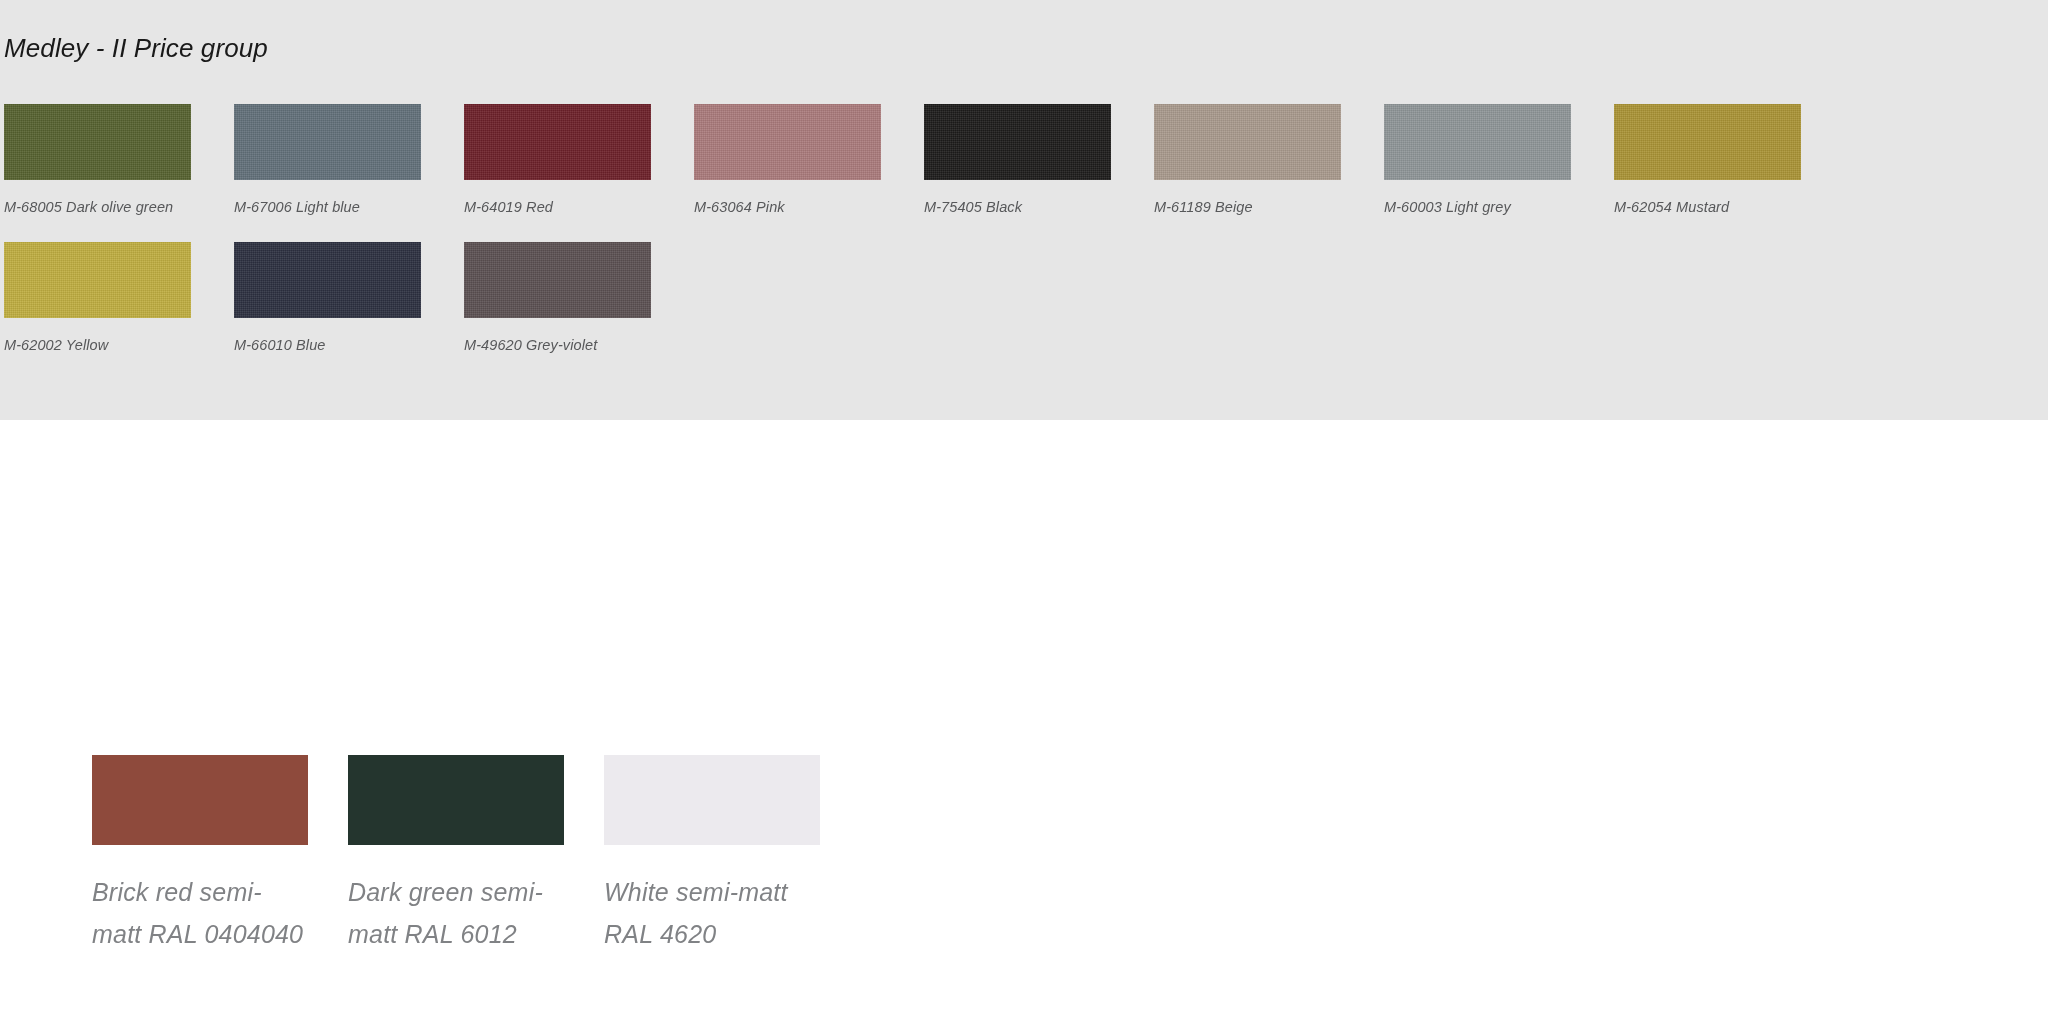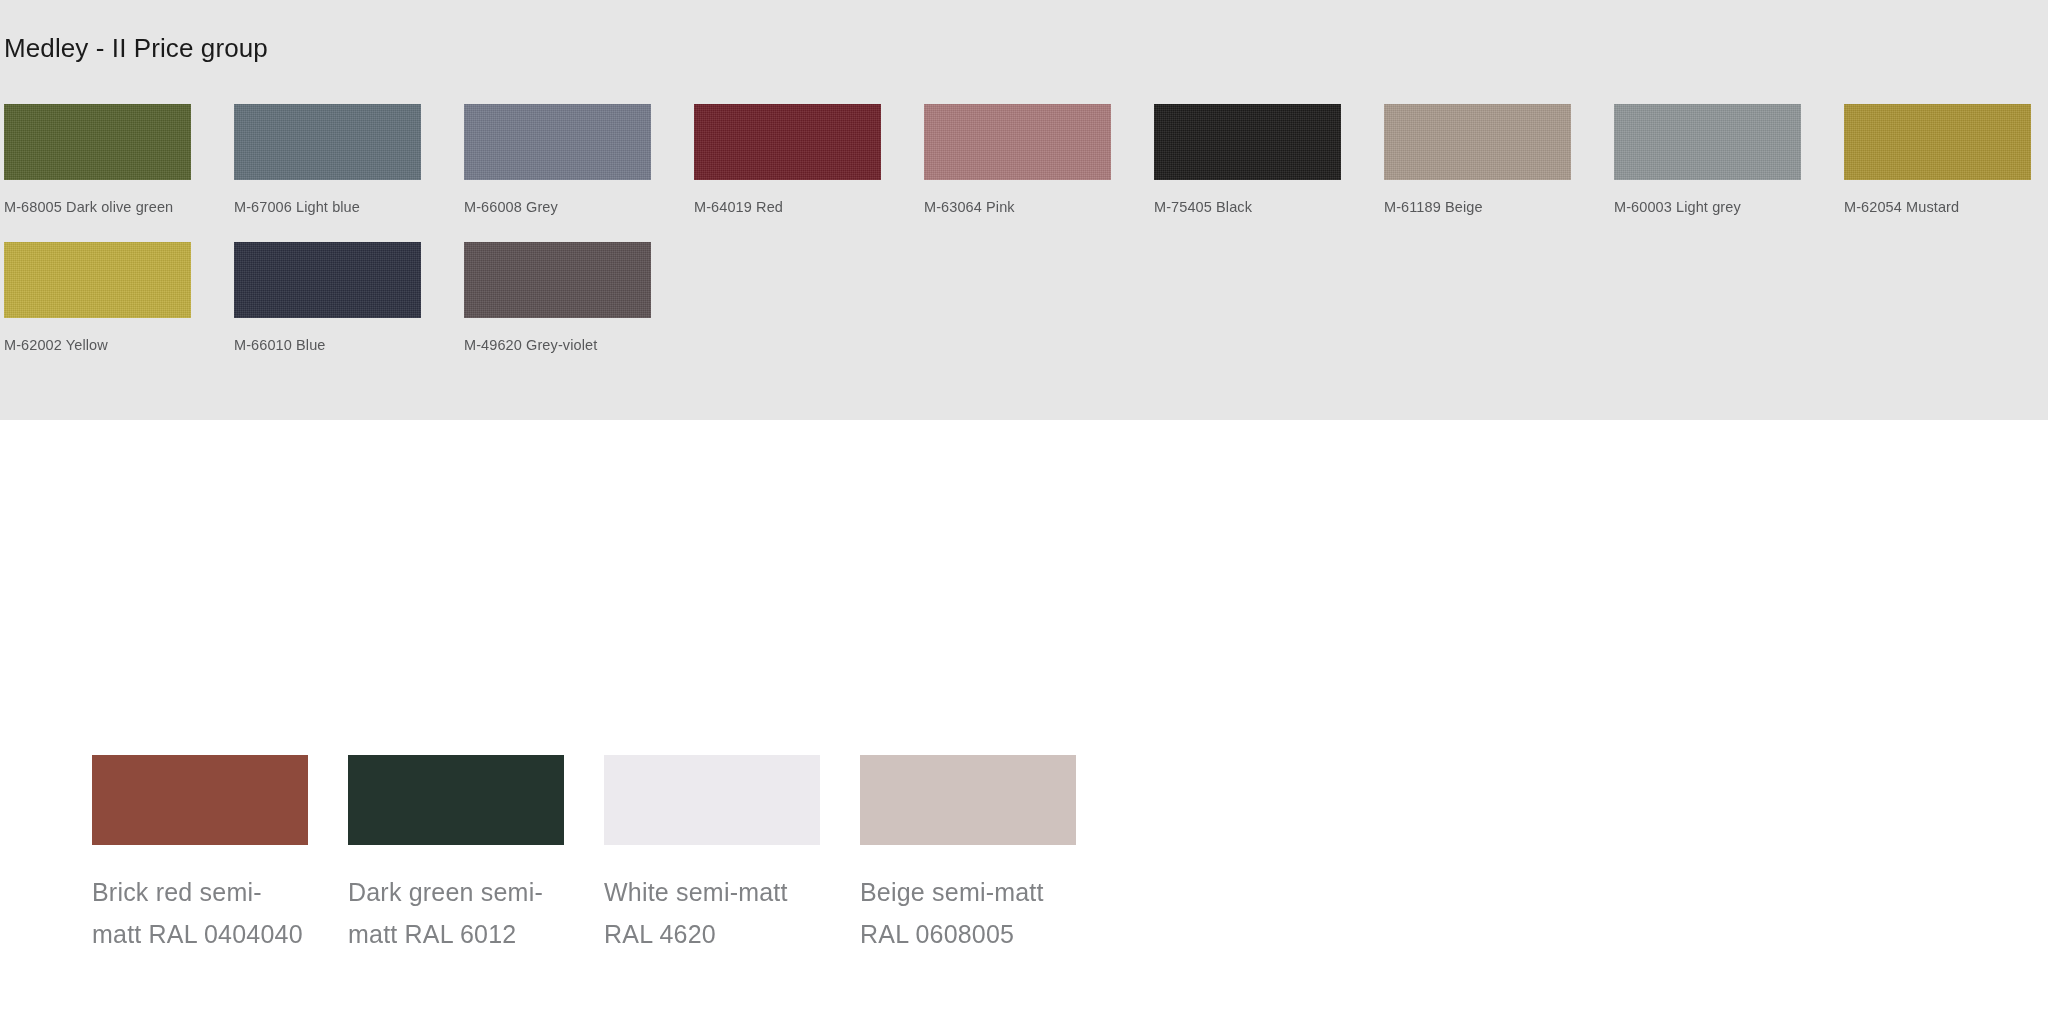--- a/index.html
+++ b/index.html
@@ -10,20 +10,21 @@
     overflow: hidden;
     background: #ffffff;
     font-family: "Liberation Sans", "DejaVu Sans", sans-serif;
   }
 
   .page {
     position: relative;
     width: 2048px;
     height: 1022px;
     background: #ffffff;
+    font-style: italic;
   }
 
   
   .fabric-section {
     position: absolute;
     left: 0;
     top: 0;
     width: 2048px;
     height: 420px;
     background: #e6e6e6;
@@ -140,24 +141,20 @@
       <div class="fabric-row">
         <div class="fabric-item">
           <div class="fabric-chip" style="background-color: rgb(86, 98, 47);"></div>
           <div class="fabric-label">M-68005 Dark olive green</div>
         </div>
         <div class="fabric-item">
           <div class="fabric-chip" style="background-color: rgb(98, 112, 122);"></div>
           <div class="fabric-label">M-67006 Light blue</div>
         </div>
         <div class="fabric-item">
-          <div class="fabric-chip" style="background-color: rgb(116, 122, 138);"></div>
-          <div class="fabric-label">M-66008 Grey</div>
-        </div>
-        <div class="fabric-item">
           <div class="fabric-chip" style="background-color: rgb(109, 32, 41);"></div>
           <div class="fabric-label">M-64019 Red</div>
         </div>
         <div class="fabric-item">
           <div class="fabric-chip" style="background-color: rgb(171, 123, 124);"></div>
           <div class="fabric-label">M-63064 Pink</div>
         </div>
         <div class="fabric-item">
           <div class="fabric-chip" style="background-color: rgb(29, 28, 27);"></div>
           <div class="fabric-label">M-75405 Black</div>
@@ -206,21 +203,17 @@
         <div class="paint-chip" style="background-color: rgb(36, 53, 46);"></div>
         <div class="paint-label">Dark green semi-matt RAL 6012</div>
       </div>
 
 
       <div class="paint-item">
         <div class="paint-chip" style="background-color: rgb(236, 234, 238);"></div>
         <div class="paint-label">White semi-matt RAL 4620</div>
       </div>
 
-      <div class="paint-item">
-        <div class="paint-chip" style="background-color: rgb(207, 194, 190);"></div>
-        <div class="paint-label">Beige semi-matt RAL 0608005</div>
-      </div>
 
     </div>
   </section>
 
 </div>
 
 </body></html>

